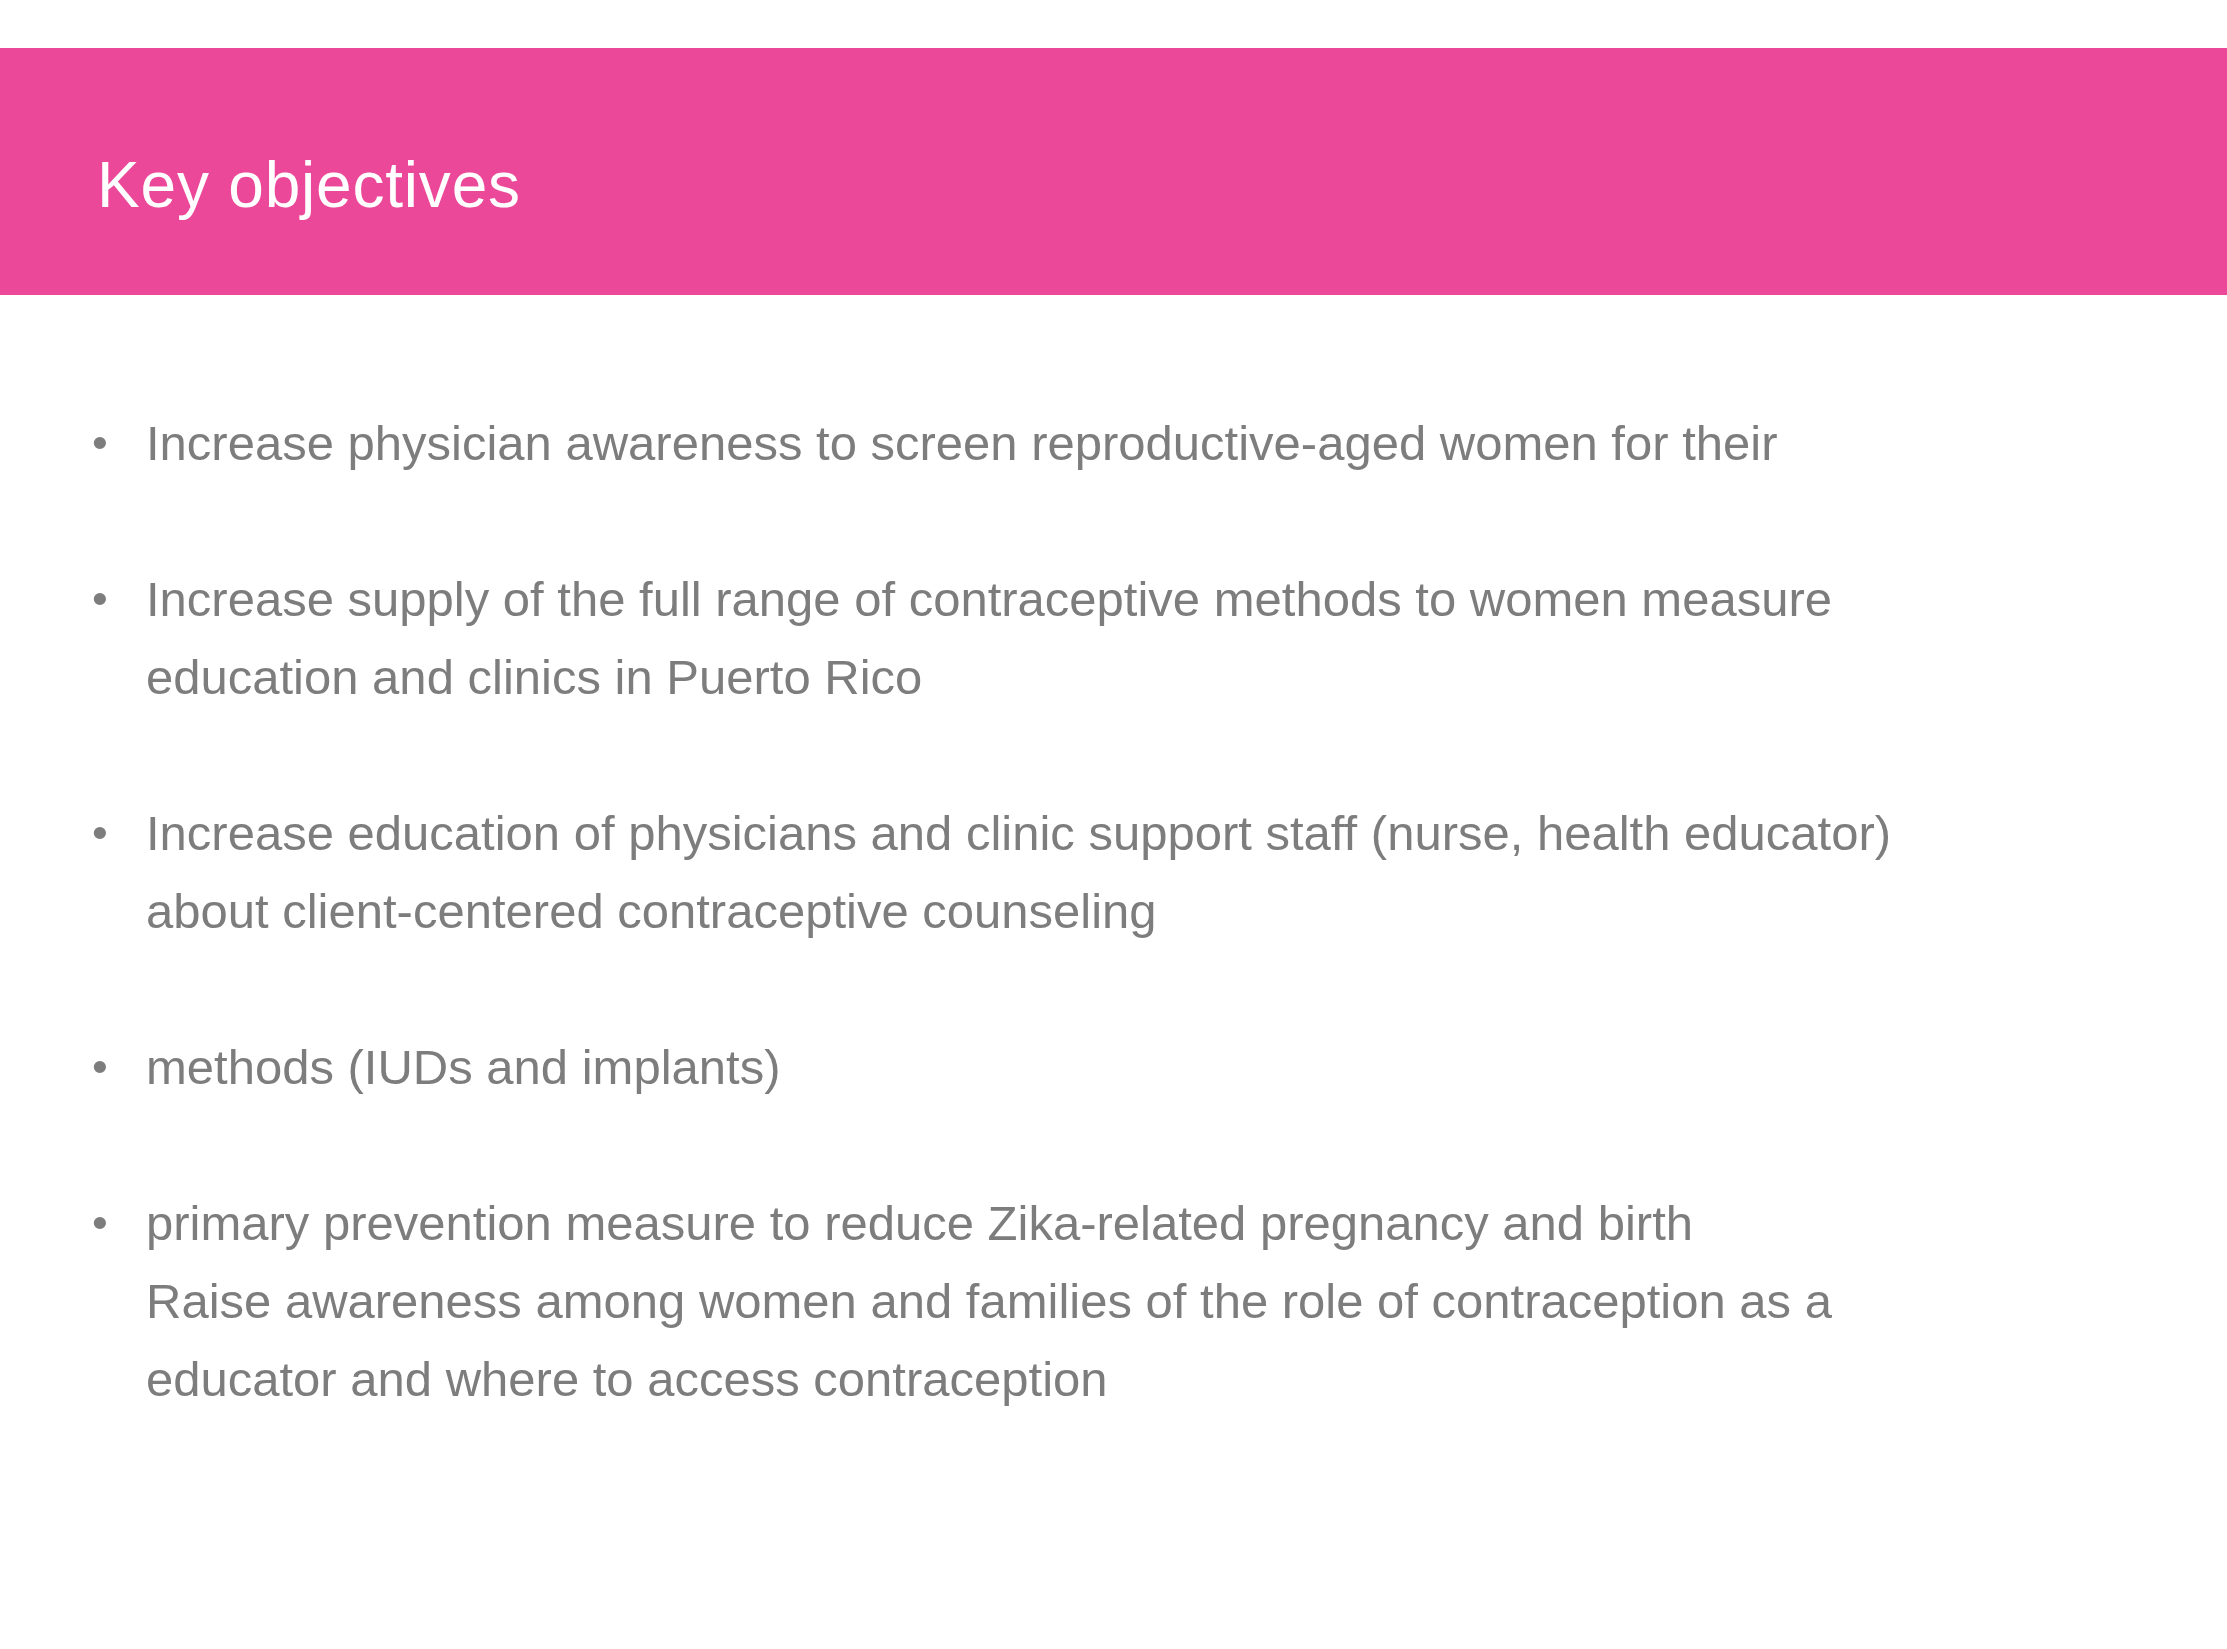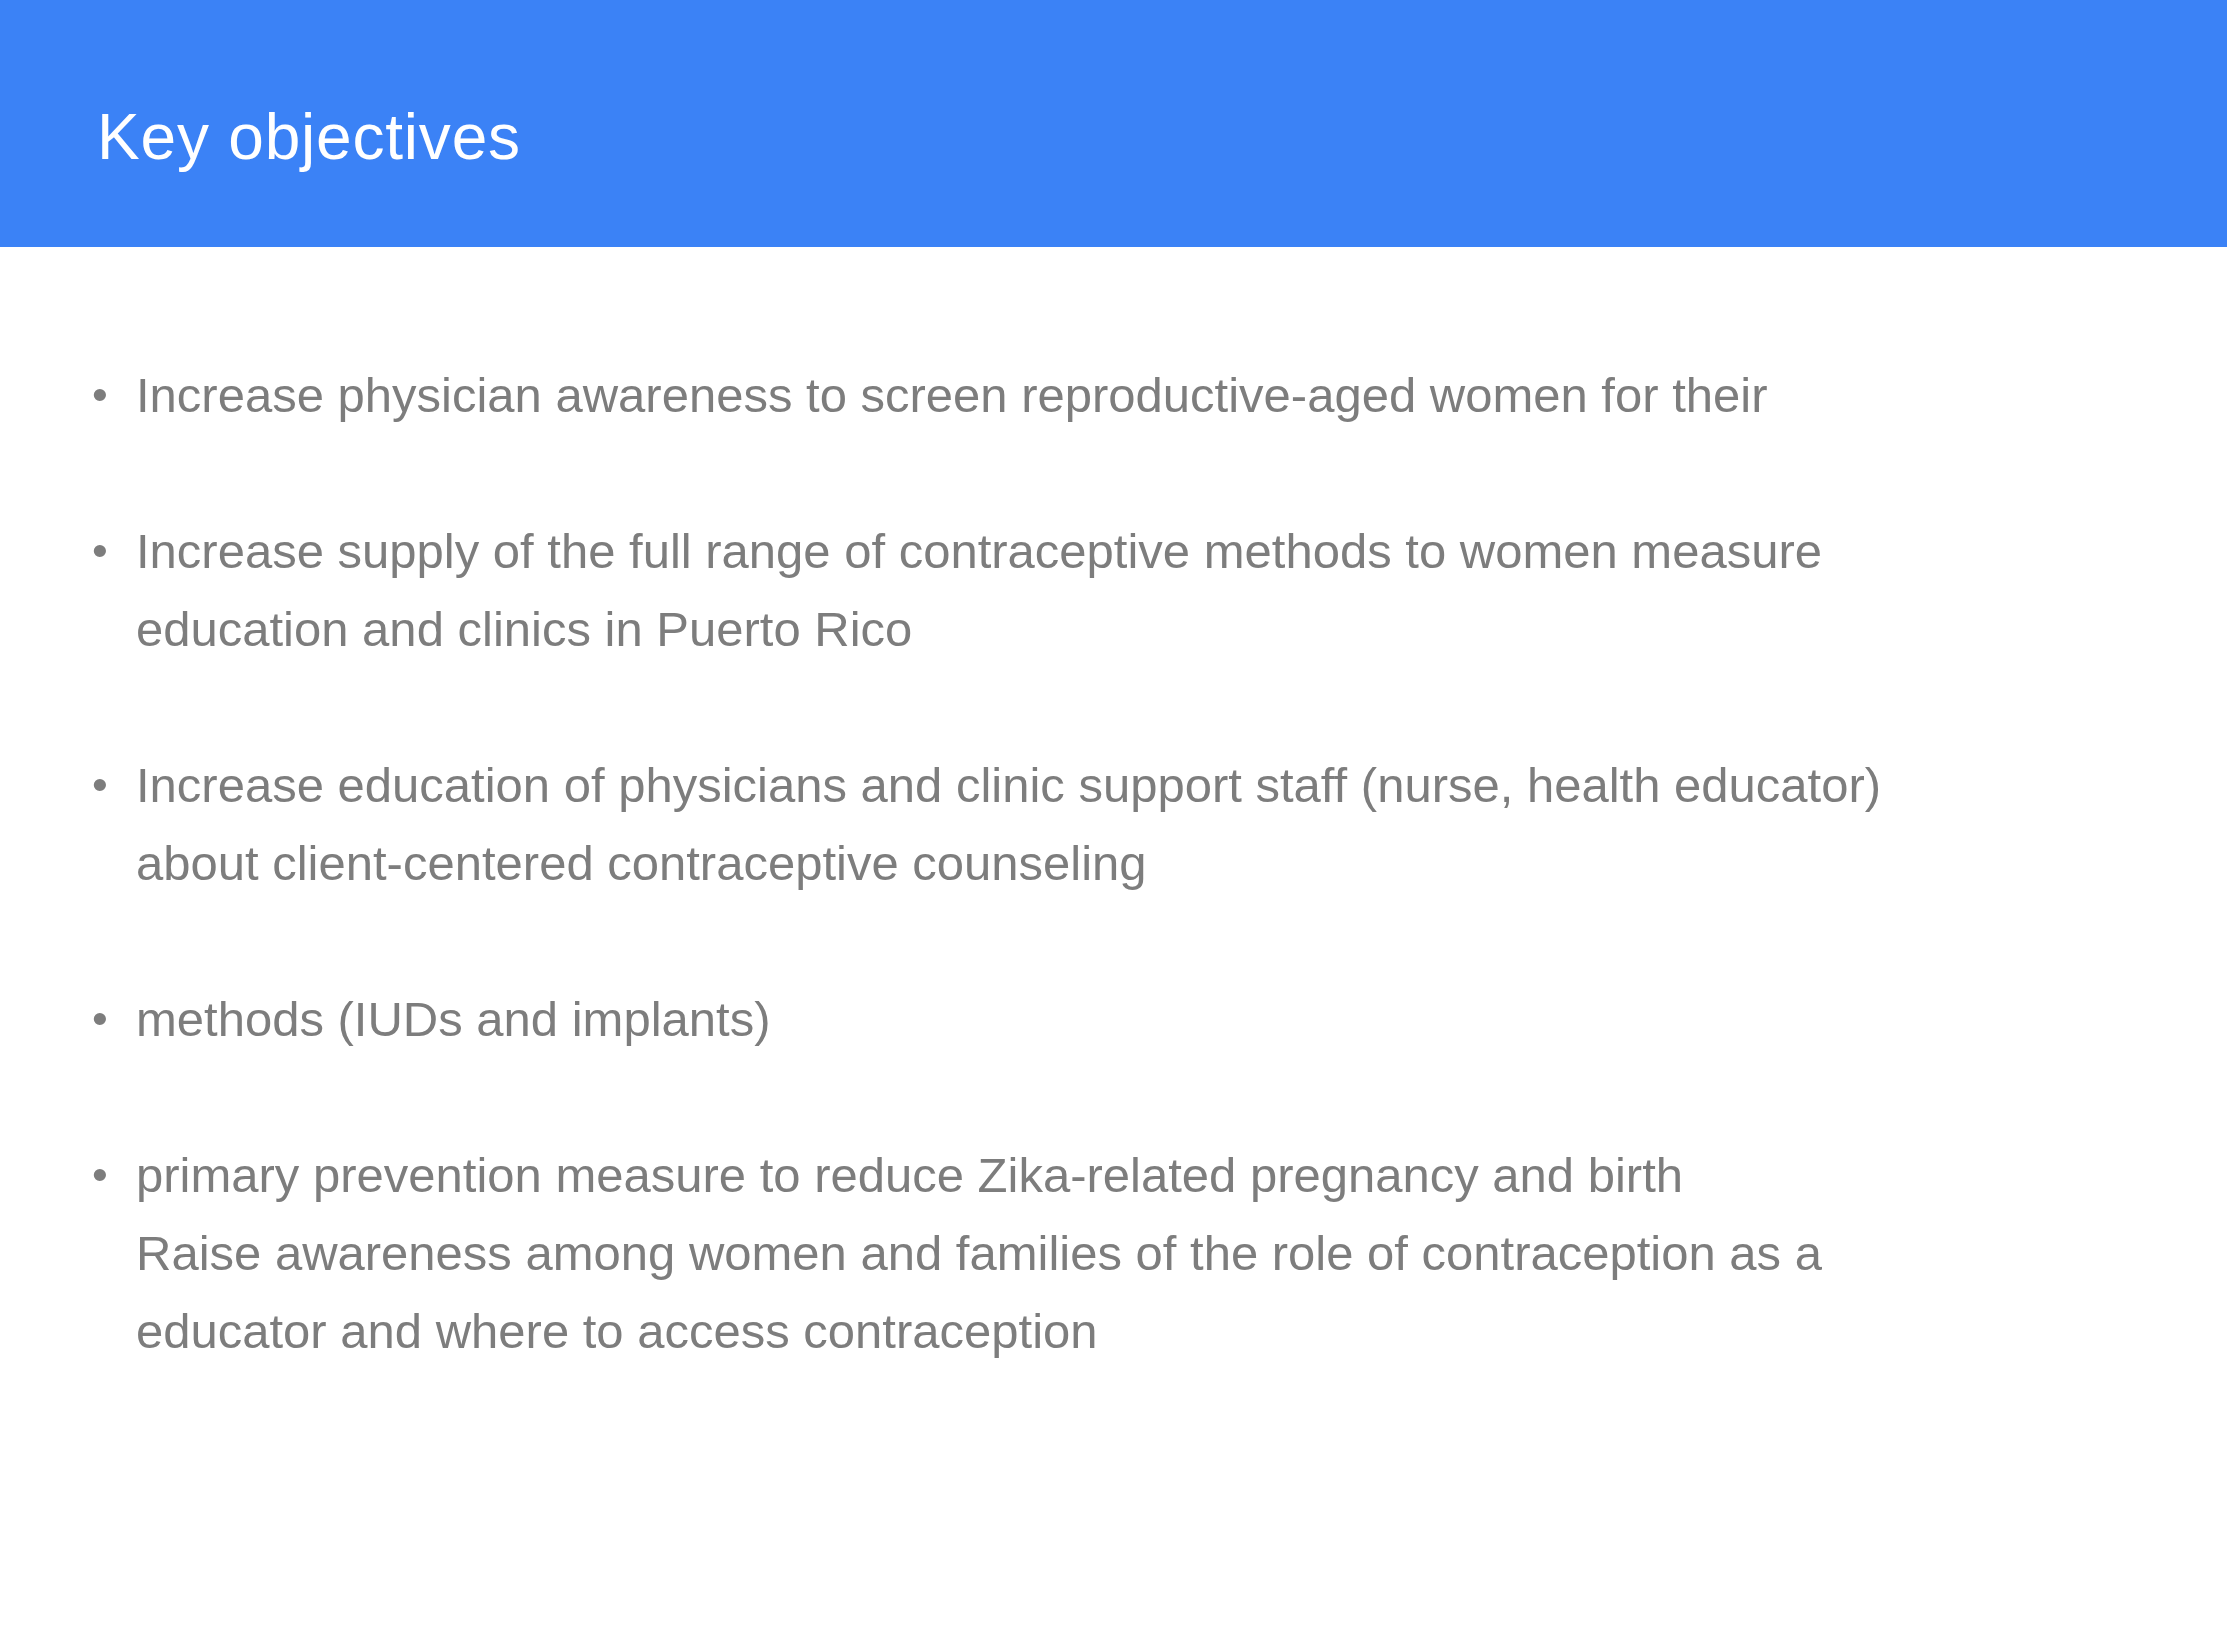--- a/index.html
+++ b/index.html
@@ -10,25 +10,26 @@
   body {
     width: 2227px;
     height: 1650px;
     overflow: hidden;
     font-family: "Liberation Sans", sans-serif;
     position: relative;
   }
   .header {
     width: 2227px;
     height: 247px;
-    background: #3b82f6;
+    background: #ec4899;
     box-sizing: border-box;
     display: flex;
     align-items: center;
     padding-left: 97px;
+    margin-top: 48px;
   }
   .title {
     margin: 0;
     padding-top: 26.4px;
     color: #ffffff;
     font-size: 64px;
     font-weight: 500;
     letter-spacing: 0.8px;
     font-family: "Liberation Sans", sans-serif;
   }
@@ -53,20 +54,21 @@
   }
   .lines {
     flex: 1 1 auto;
   }
   .line {
     display: block;
     font-size: 49px;
     line-height: 78px;
     color: #7D7D7D;
     white-space: nowrap;
+    margin-left: 10px;
   }
 </style>
 </head>
 <body>
 
 <div class="header">
   <h1 class="title">Key objectives</h1>
 </div>
 
 <div class="content">

